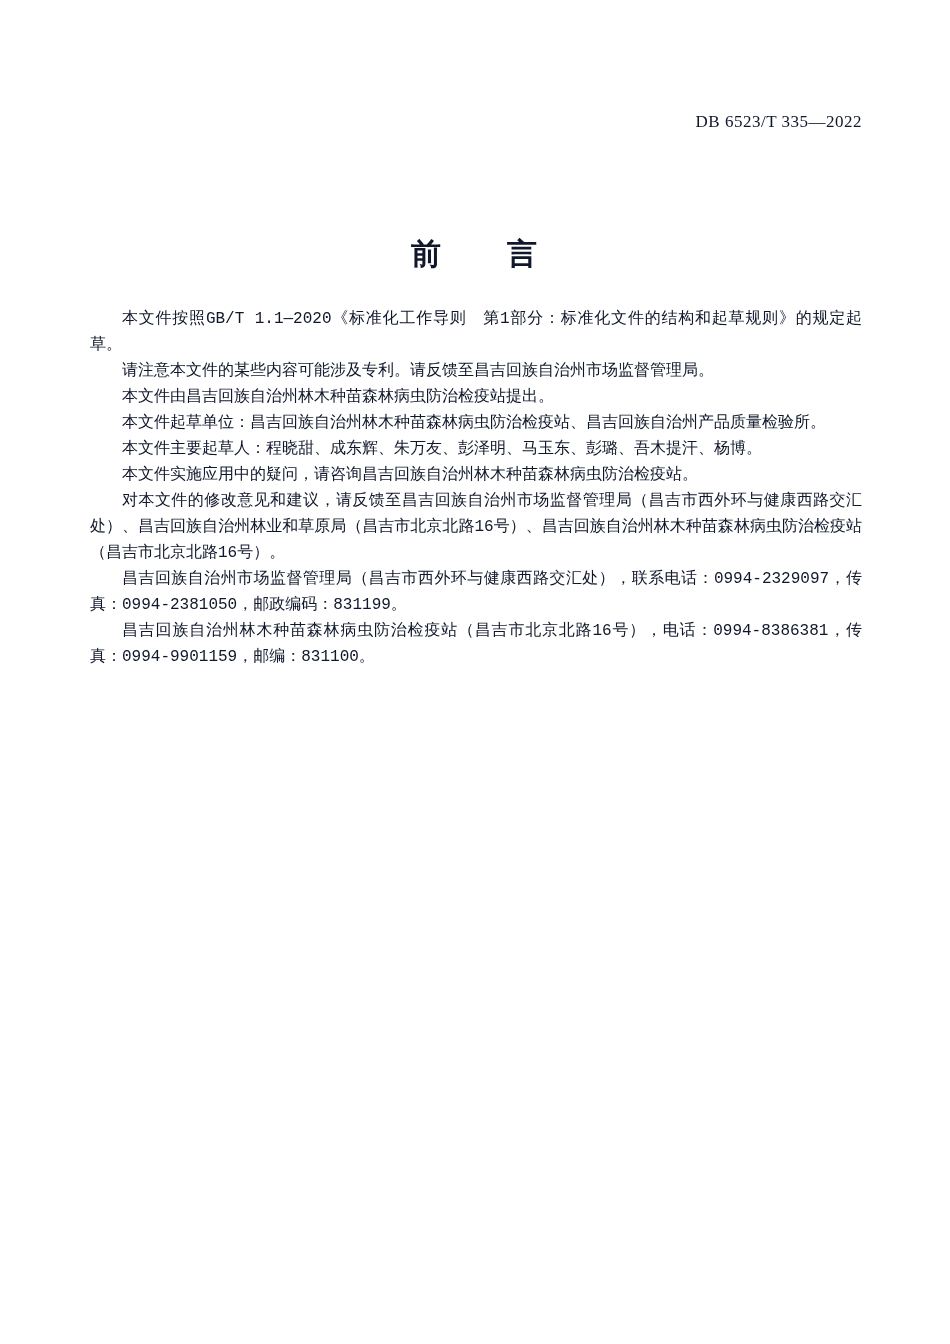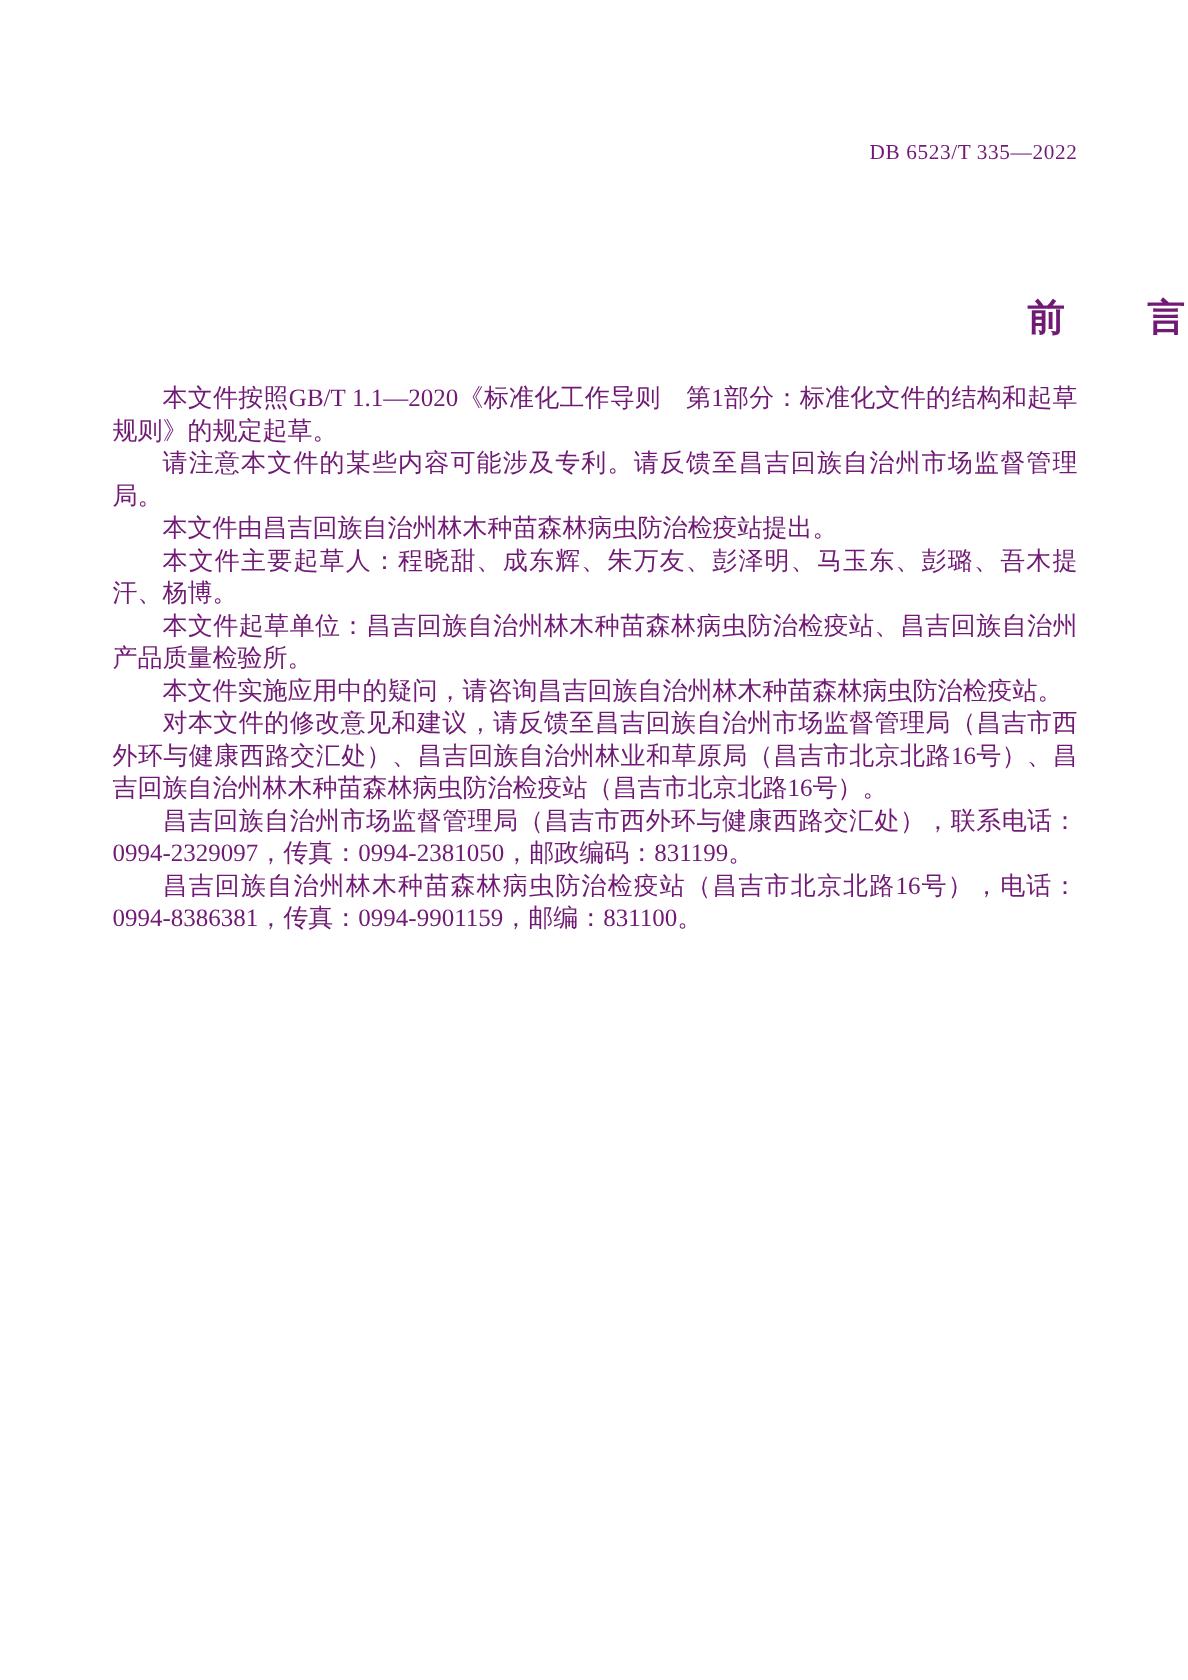--- a/index.html
+++ b/index.html
@@ -6,51 +6,52 @@
     margin: 0;
     padding: 0;
     background: #ffffff;
   }
   .page {
     position: relative;
     width: 950px;
     height: 1163px;
     background: #ffffff;
     font-family: "Liberation Serif", "DejaVu Serif", serif;
-    color: #701a75;
+    color: #0f172a;
     overflow: hidden;
   }
   .doc-number {
     position: absolute;
     top: 112px;
     right: 88px;
     font-size: 17px;
     letter-spacing: 0.5px;
     white-space: nowrap;
   }
   .title {
     position: absolute;
     top: 234px;
     left: 0;
     width: 100%;
     margin: 0;
-    text-align: right;
+    text-align: center;
     font-size: 30px;
     font-weight: bold;
     font-family: "Liberation Sans", "DejaVu Sans", sans-serif;
     letter-spacing: 2px;
   }
   .body {
     position: absolute;
     top: 306px;
     left: 90px;
     right: 88px;
-    font-size: 20px;
+    font-size: 16px;
     line-height: 26px;
     text-align: justify;
+    font-family: Liberation Mono, monospace;
   }
   .body p {
     margin: 0;
     padding: 0;
     text-indent: 2em;
   }
   .page-number {
     position: absolute;
     top: 1236px;
     right: 112px;
@@ -63,22 +64,22 @@
 <div class="page">
 
   <div class="doc-number">DB 6523/T 335—2022</div>
 
   <h1 class="title">前　　言</h1>
 
   <div class="body">
     <p>本文件按照GB/T 1.1—2020《标准化工作导则　第1部分：标准化文件的结构和起草规则》的规定起草。</p>
     <p>请注意本文件的某些内容可能涉及专利。请反馈至昌吉回族自治州市场监督管理局。</p>
     <p>本文件由昌吉回族自治州林木种苗森林病虫防治检疫站提出。</p>
+    <p>本文件起草单位：昌吉回族自治州林木种苗森林病虫防治检疫站、昌吉回族自治州产品质量检验所。</p>
     <p>本文件主要起草人：程晓甜、成东辉、朱万友、彭泽明、马玉东、彭璐、吾木提汗、杨博。</p>
-    <p>本文件起草单位：昌吉回族自治州林木种苗森林病虫防治检疫站、昌吉回族自治州产品质量检验所。</p>
     <p>本文件实施应用中的疑问，请咨询昌吉回族自治州林木种苗森林病虫防治检疫站。</p>
     <p>对本文件的修改意见和建议，请反馈至昌吉回族自治州市场监督管理局（昌吉市西外环与健康西路交汇处）、昌吉回族自治州林业和草原局（昌吉市北京北路16号）、昌吉回族自治州林木种苗森林病虫防治检疫站（昌吉市北京北路16号）。</p>
     <p>昌吉回族自治州市场监督管理局（昌吉市西外环与健康西路交汇处），联系电话：0994-2329097，传真：0994-2381050，邮政编码：831199。</p>
     <p>昌吉回族自治州林木种苗森林病虫防治检疫站（昌吉市北京北路16号），电话：0994-8386381，传真：0994-9901159，邮编：831100。</p>
   </div>
 
   <div class="page-number">I</div>
 
 </div>
 

